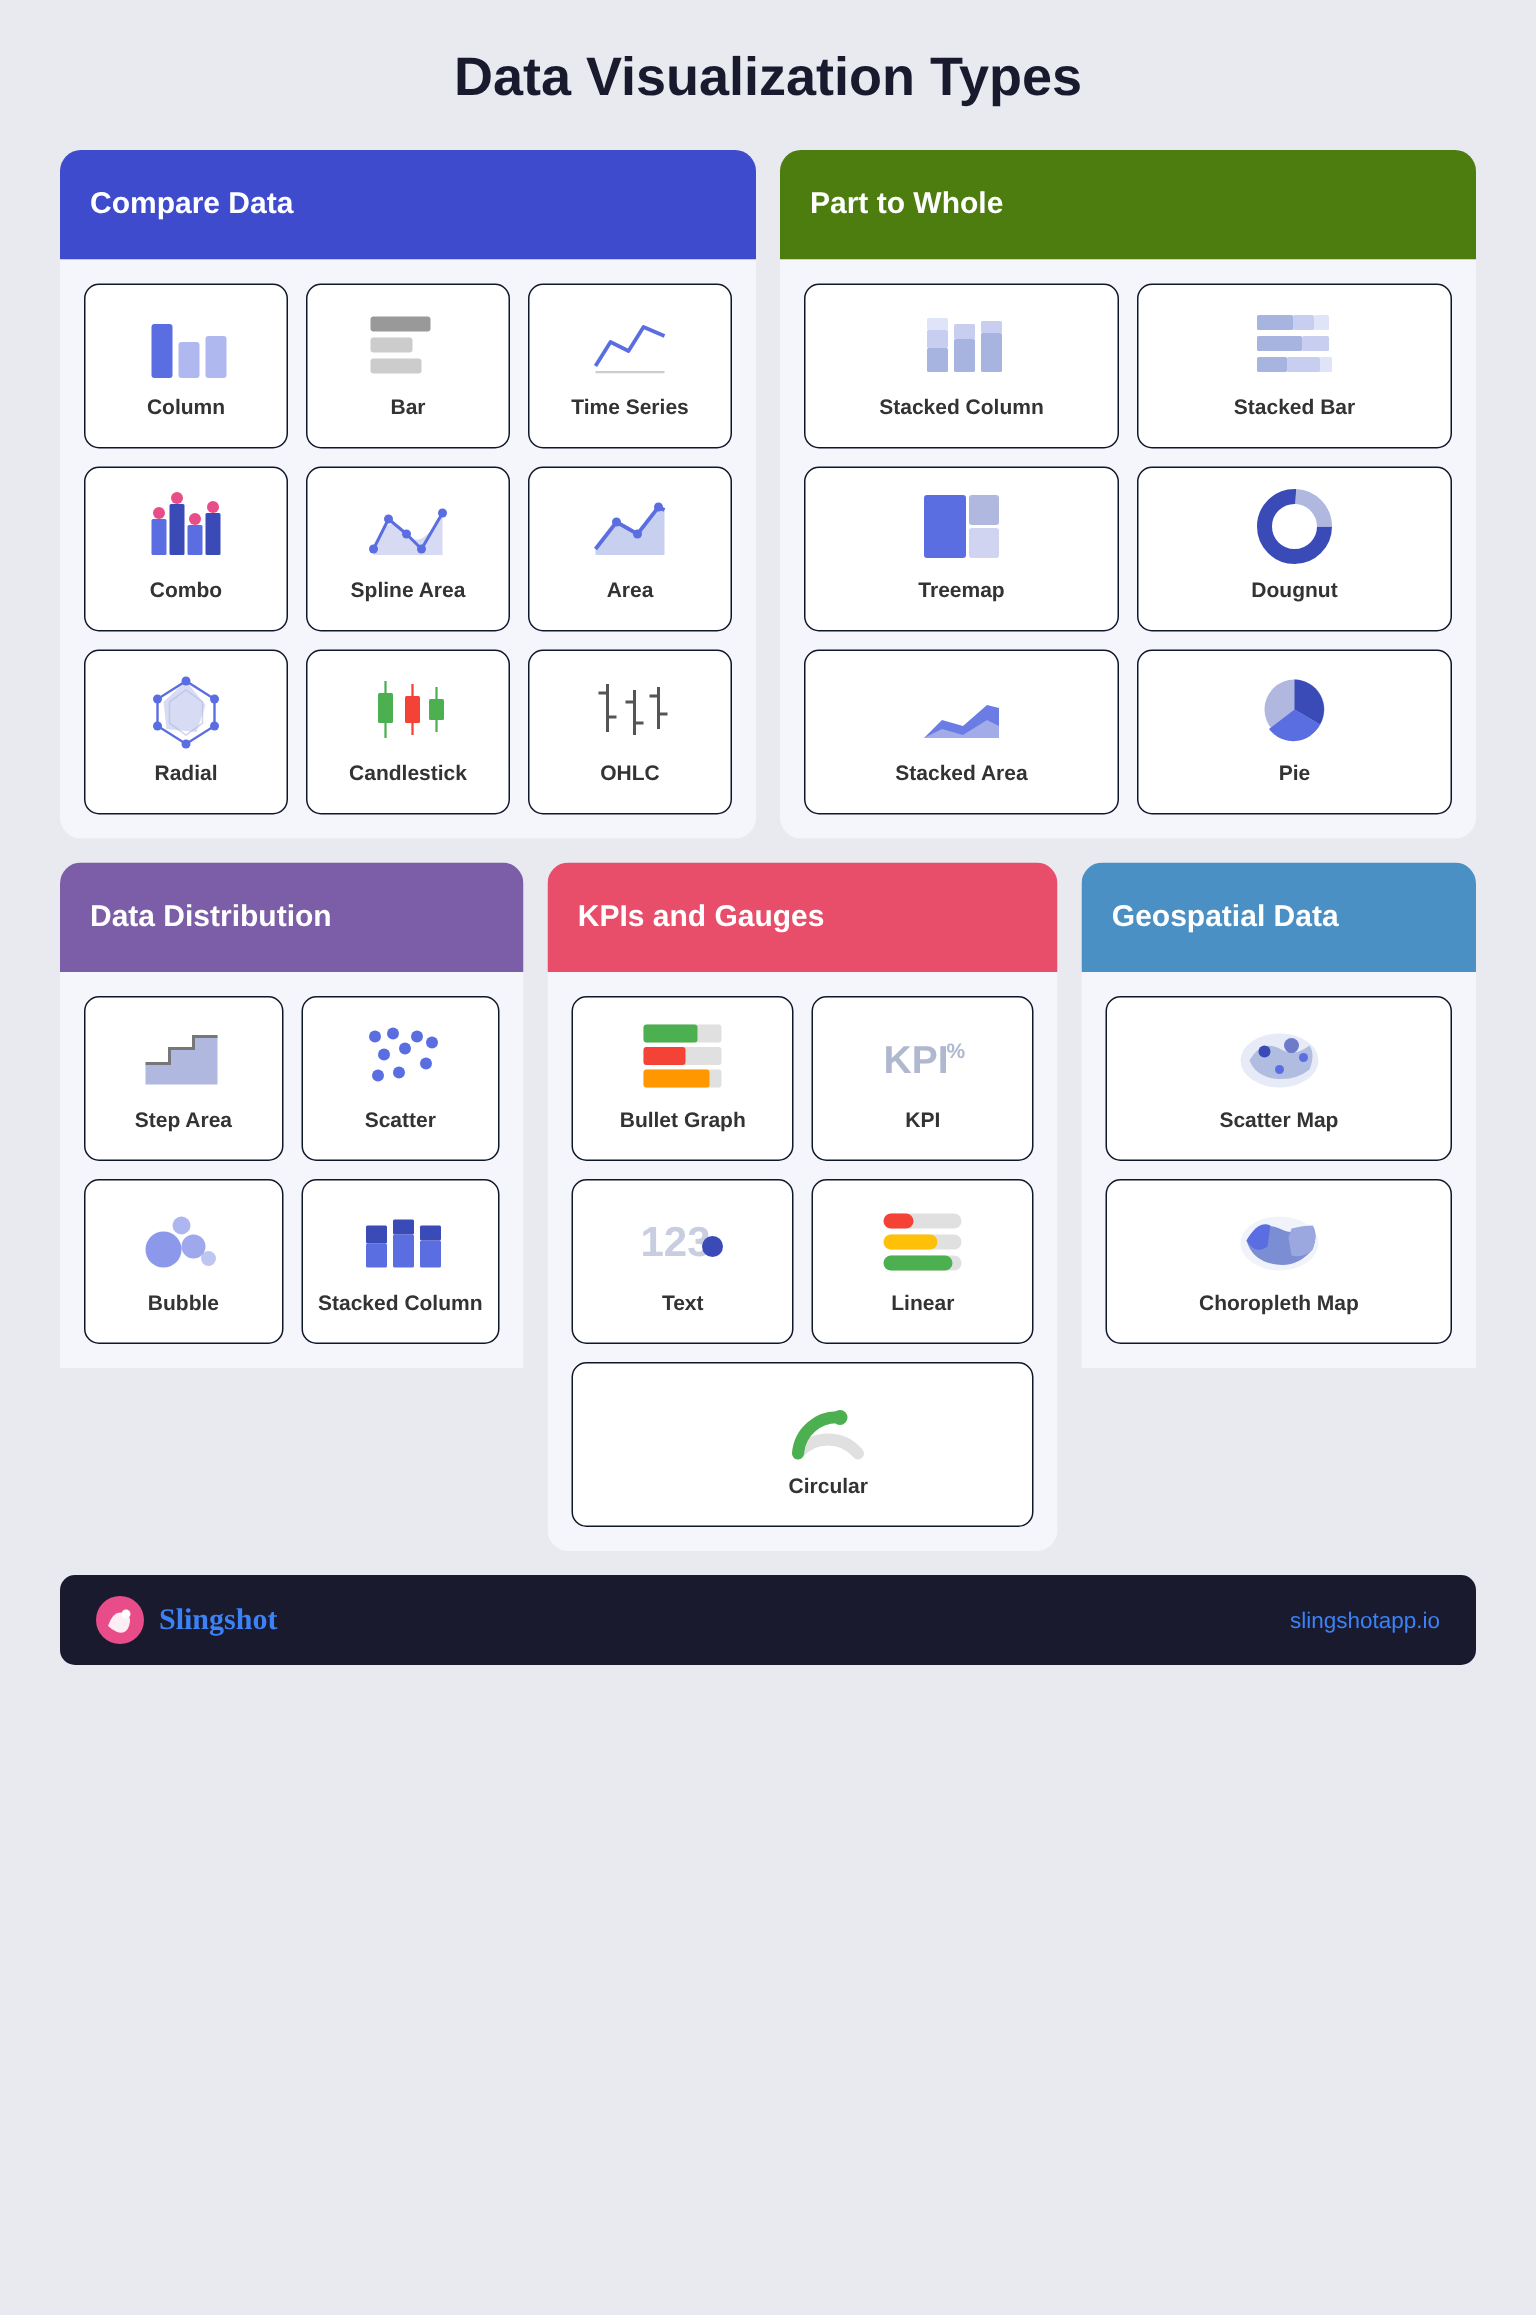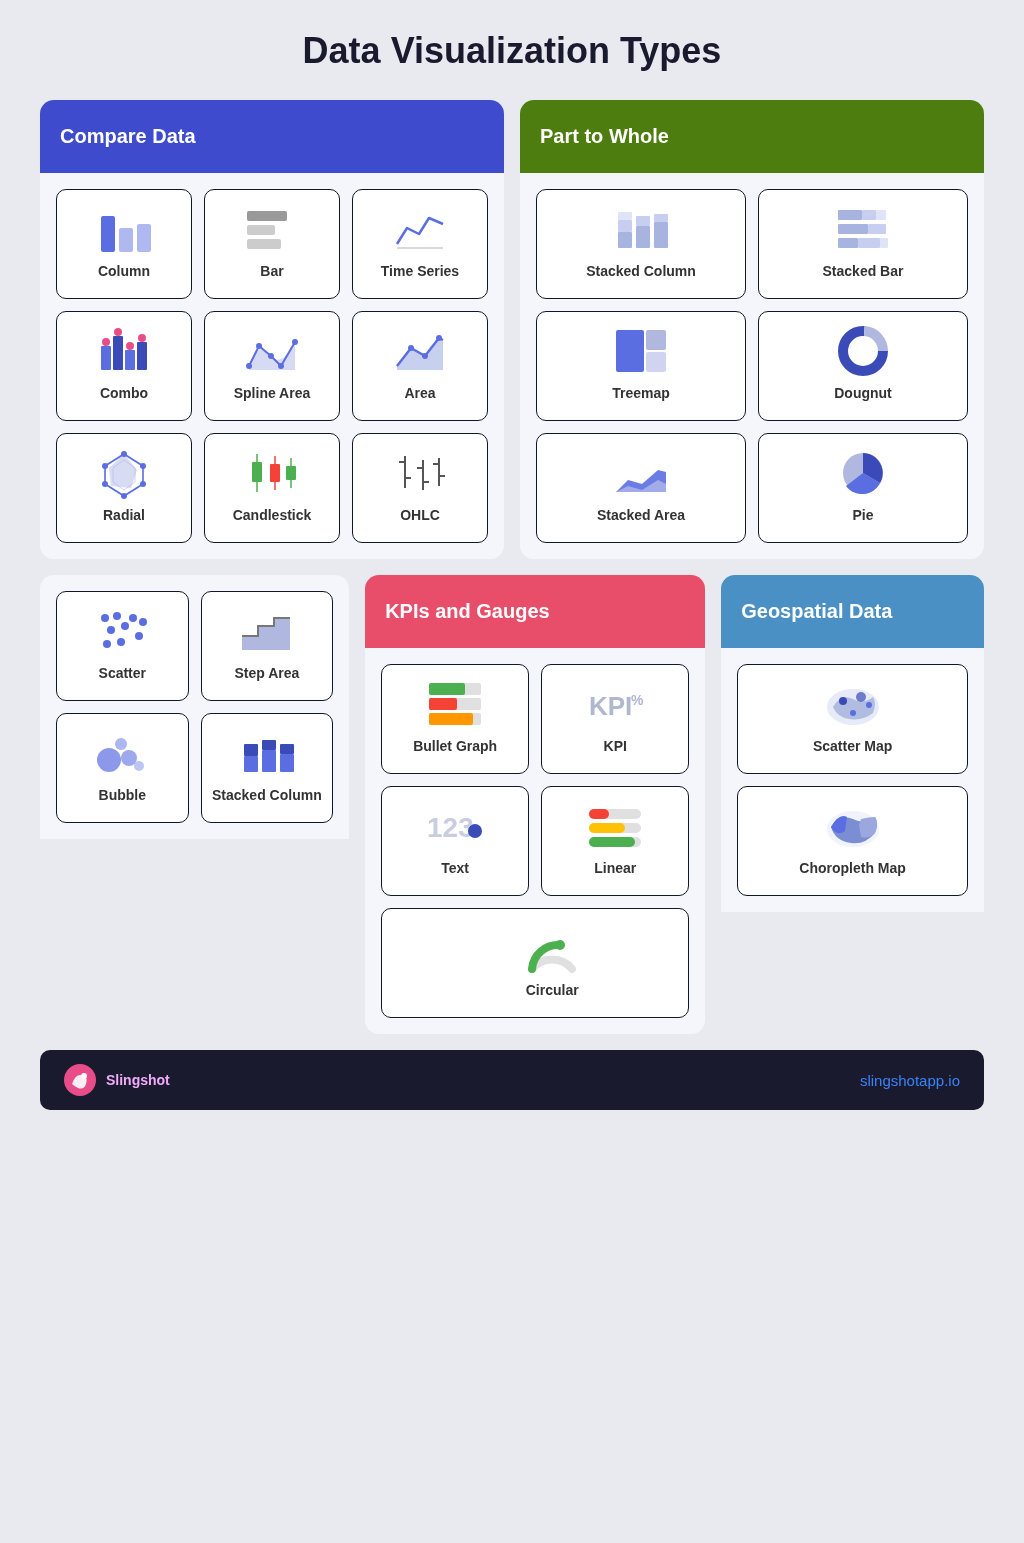--- a/index.html
+++ b/index.html
@@ -87,23 +87,24 @@
       border-radius: 10px;
       padding: 14px 24px;
       display: flex;
       align-items: center;
       justify-content: space-between;
     }
     .footer-brand {
       display: flex;
       align-items: center;
       gap: 10px;
-      color: #f0abfc;
-      font-size: 14px;
+      color: #3b82f6;
+      font-size: 20px;
       font-weight: 700;
+      font-family: Liberation Serif, serif;
     }
     .footer-url {
       color: #3b82f6;
       font-size: 15px;
     }
     .slingshot-logo {
       width: 32px;
       height: 32px;
     }
   </style>
@@ -328,48 +329,49 @@
         </div>
 
       </div>
     </div>
   </div>
 </div>
 
 <div class="bottom-row">
 
   <div class="section">
+    <div class="section-header purple">Data Distribution</div>
     <div class="section-body">
       <div class="chart-grid chart-grid-2">
+
+        <div class="chart-card">
+          <div class="chart-icon">
+            <svg width="54" height="46" viewBox="0 0 54 46">
+              <path d="M2,42 L2,28 L18,28 L18,18 L34,18 L34,10 L50,10 L50,42 Z" fill="#b0b8e0"></path>
+              <polyline points="2,28 18,28 18,18 34,18 34,10 50,10" fill="none" stroke="#777" stroke-width="2"></polyline>
+            </svg>
+          </div>
+          <span class="chart-label">Step Area</span>
+        </div>
 
         <div class="chart-card">
           <div class="chart-icon">
             <svg width="54" height="46" viewBox="0 0 54 46">
               <circle cx="10" cy="10" r="4" fill="#5b6ee1"></circle>
               <circle cx="22" cy="8" r="4" fill="#5b6ee1"></circle>
               <circle cx="16" cy="22" r="4" fill="#5b6ee1"></circle>
               <circle cx="30" cy="18" r="4" fill="#5b6ee1"></circle>
               <circle cx="38" cy="10" r="4" fill="#5b6ee1"></circle>
               <circle cx="44" cy="28" r="4" fill="#5b6ee1"></circle>
               <circle cx="26" cy="34" r="4" fill="#5b6ee1"></circle>
               <circle cx="12" cy="36" r="4" fill="#5b6ee1"></circle>
               <circle cx="48" cy="14" r="4" fill="#5b6ee1"></circle>
             </svg>
           </div>
           <span class="chart-label">Scatter</span>
-        </div>
-
-        <div class="chart-card">
-          <div class="chart-icon">
-            <svg width="54" height="46" viewBox="0 0 54 46">
-              <path d="M2,42 L2,28 L18,28 L18,18 L34,18 L34,10 L50,10 L50,42 Z" fill="#b0b8e0"></path>
-              <polyline points="2,28 18,28 18,18 34,18 34,10 50,10" fill="none" stroke="#777" stroke-width="2"></polyline>
-            </svg>
-          </div>
-          <span class="chart-label">Step Area</span>
         </div>
 
         <div class="chart-card">
           <div class="chart-icon">
             <svg width="54" height="46" viewBox="0 0 54 46">
               <circle cx="14" cy="30" r="12" fill="#5b6ee1" opacity="0.7"></circle>
               <circle cx="34" cy="28" r="8" fill="#5b6ee1" opacity="0.6"></circle>
               <circle cx="26" cy="14" r="6" fill="#5b6ee1" opacity="0.5"></circle>
               <circle cx="44" cy="36" r="5" fill="#5b6ee1" opacity="0.4"></circle>
             </svg>

